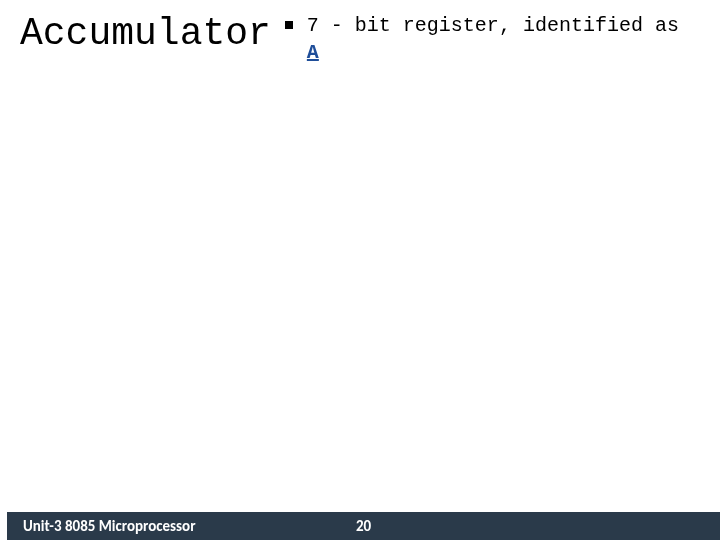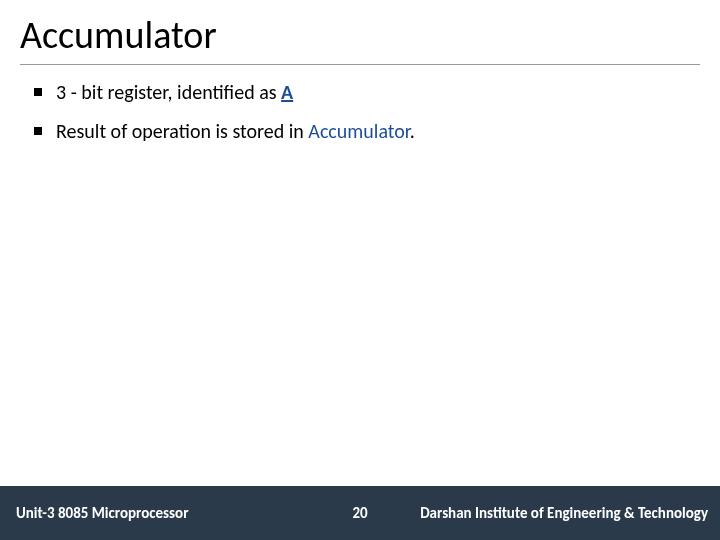--- a/index.html
+++ b/index.html
@@ -13,21 +13,22 @@
       font-family: Calibri, 'Segoe UI', Arial, sans-serif;
       background: #ffffff;
       position: relative;
       overflow: hidden;
     }
     .slide {
       width: 100%;
       height: 100%;
       padding: 12px 20px 0 20px;
       display: flex;
-      flex-direction: column;
+      flex-direction: row;
+      font-family: Liberation Mono, monospace;
     }
     .title {
       font-size: 38px;
       font-weight: 400;
       color: #000;
       padding-bottom: 6px;
       border-bottom: 1px solid #999;
       margin-bottom: 14px;
     }
     .bullets {
@@ -63,23 +64,23 @@
     }
     .bold {
       font-weight: 700;
     }
     .highlight-acc {
       color: #1f4e99;
     }
     .footer {
       position: absolute;
       bottom: 0;
-      left: 0;
+      left: 7px;
       right: 0;
-      height: 54px;
+      height: 28px;
       background: #2a3a4a;
       display: flex;
       align-items: center;
       color: #fff;
       font-size: 15px;
       font-weight: 600;
       padding: 0 12px;
     }
     .footer-left {
       flex: 0 0 auto;
@@ -98,33 +99,26 @@
 <body>
 
 <div class="slide">
   <div class="title">Accumulator</div>
 
   <div class="bullets">
 
     <div class="bullet">
       <div class="marker"></div>
       <div class="text">
-        <span>3 - bit register, identified as </span><span class="highlight-a">A</span>
+        <span>7 - bit register, identified as </span><span class="highlight-a">A</span>
       </div>
     </div>
 
 
 
-    <div class="bullet">
-      <div class="marker"></div>
-      <div class="text">
-        <span>Result of operation is stored in </span><span class="highlight-acc">Accumulator</span><span>.</span>
-      </div>
-    </div>
 
   </div>
 </div>
 
 <div class="footer">
   <div class="footer-left">Unit-3 8085 Microprocessor</div>
   <div class="footer-center">20</div>
-  <div class="footer-right">Darshan Institute of Engineering &amp; Technology</div>
 </div>
 
 </body></html>

